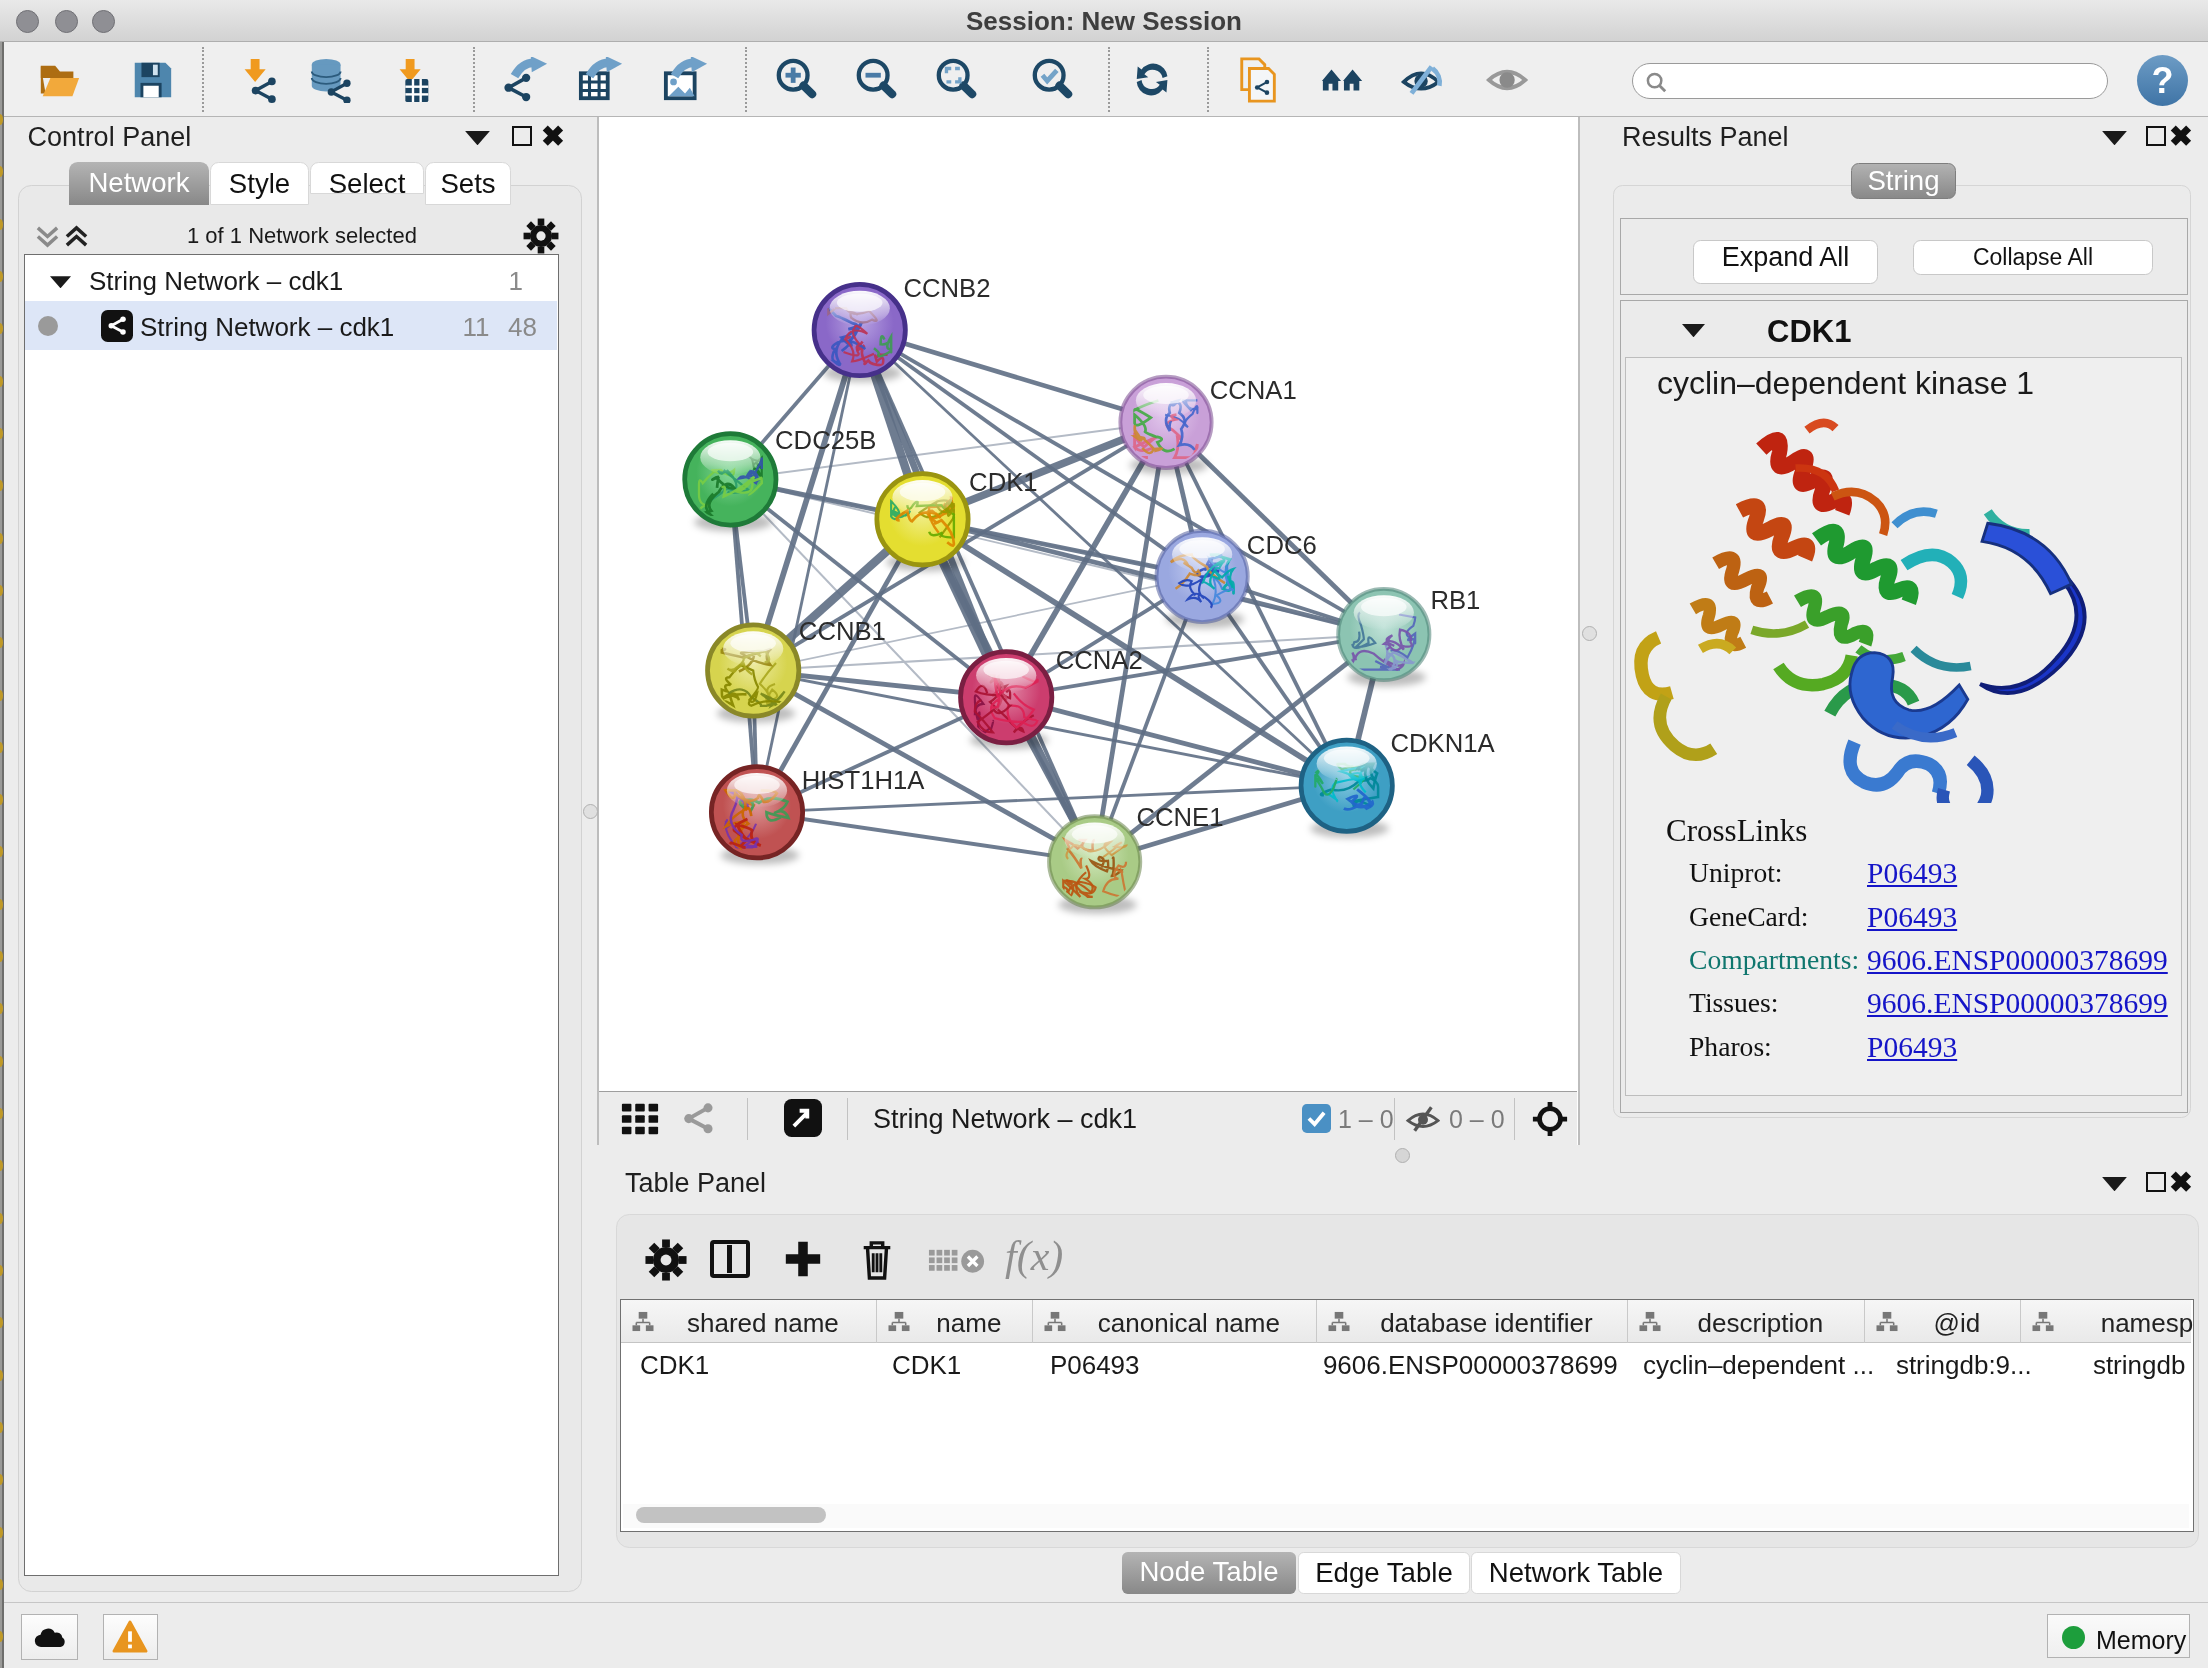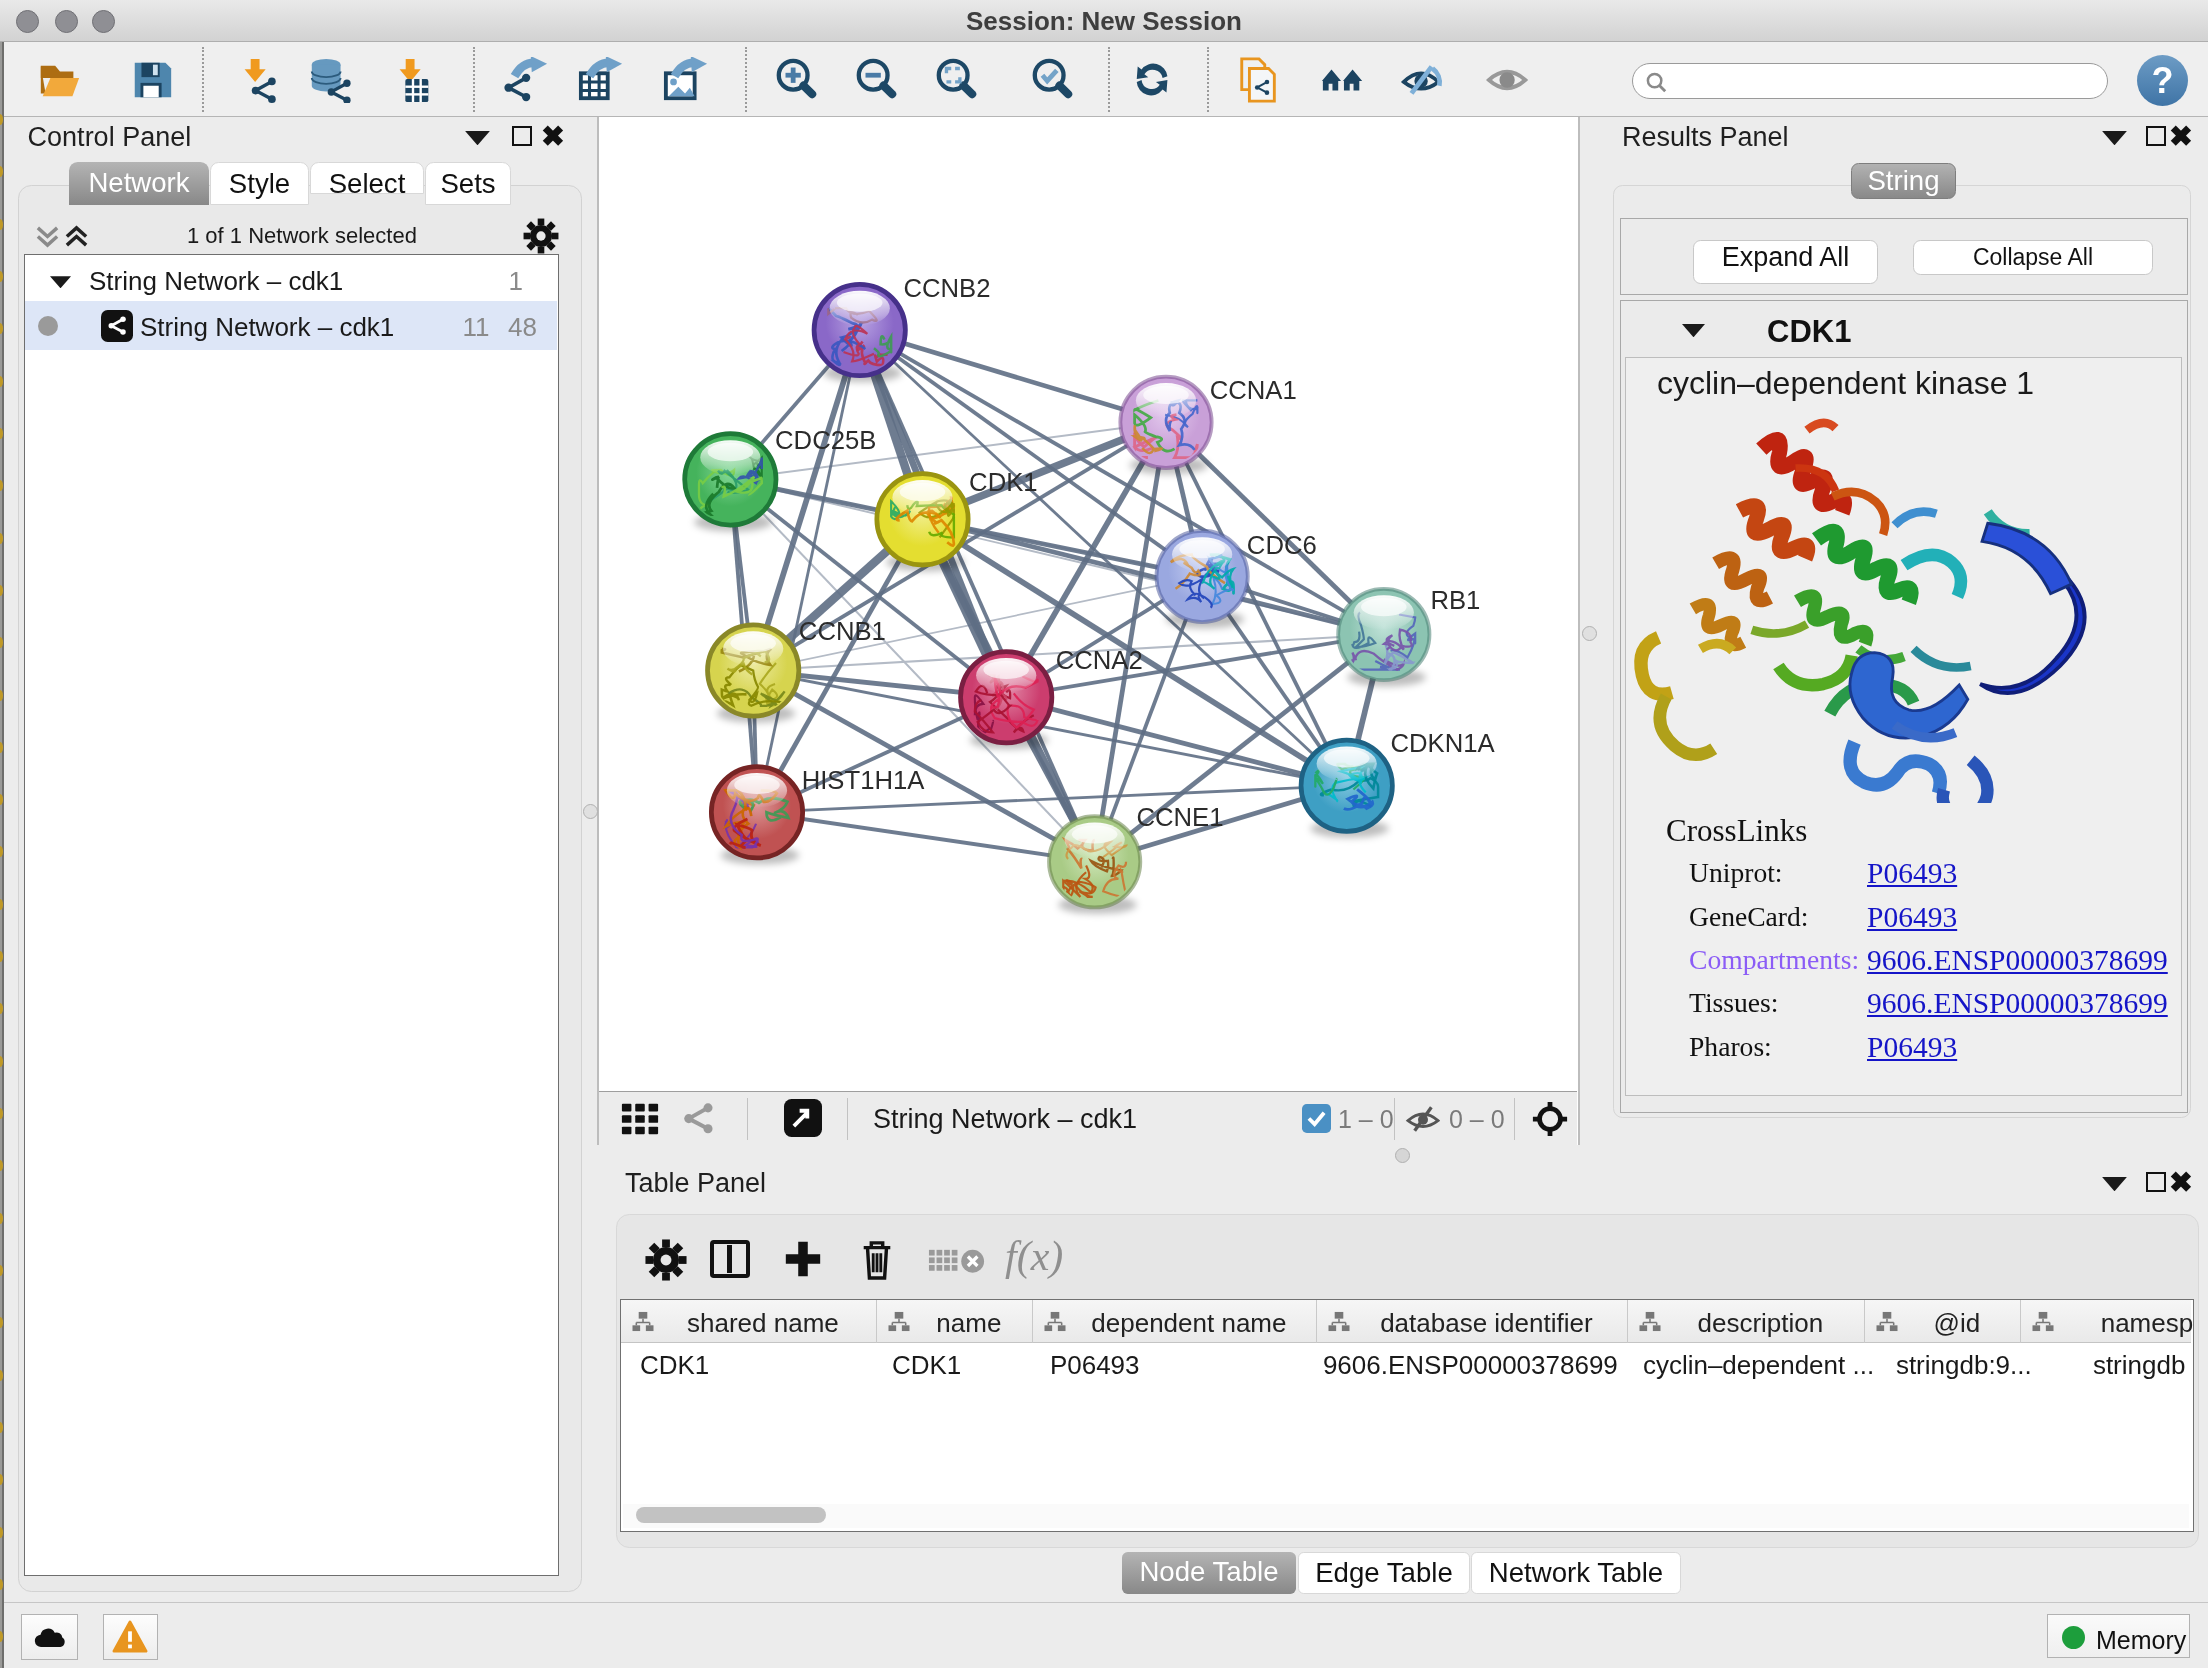--- a/index.html
+++ b/index.html
@@ -586,21 +586,21 @@
     <path d="M150 230 q30 10 58 -6" fill="none" stroke="#7aa82a" stroke-width="9"></path>
     <path d="M235 90 q25 -12 45 5 q15 14 8 35" fill="none" stroke="#cc5512" stroke-width="9"></path>
     <path d="M320 250 q25 25 60 18" fill="none" stroke="#2a8a9a" stroke-width="9"></path>
     <path d="M300 330 q30 22 64 8" fill="none" stroke="#3a6ac8" stroke-width="10"></path>
   </svg>
 <div class="abs" style="left:1666px;top:813px;font-family:'Liberation Serif',serif;font-size:31px;font-weight:normal;color:#111">CrossLinks</div>
 <div class="abs" style="left:1689px;top:857px;font-family:'Liberation Serif',serif;font-size:27.6px;color:#111">Uniprot:</div>
 <div class="abs" style="left:1867px;top:857px;font-family:'Liberation Serif',serif;font-size:29.5px;color:#1515c8;text-decoration:underline">P06493</div>
 <div class="abs" style="left:1689px;top:901px;font-family:'Liberation Serif',serif;font-size:27.6px;color:#111">GeneCard:</div>
 <div class="abs" style="left:1867px;top:901px;font-family:'Liberation Serif',serif;font-size:29.5px;color:#1515c8;text-decoration:underline">P06493</div>
-<div class="abs" style="left:1689px;top:944px;font-family:'Liberation Serif',serif;font-size:27.6px;color:#8b5cf6">Compartments:</div>
+<div class="abs" style="left:1689px;top:944px;font-family:'Liberation Serif',serif;font-size:27.6px;color:#0f766e">Compartments:</div>
 <div class="abs" style="left:1867px;top:944px;font-family:'Liberation Serif',serif;font-size:29.5px;color:#1515c8;text-decoration:underline">9606.ENSP00000378699</div>
 <div class="abs" style="left:1689px;top:987px;font-family:'Liberation Serif',serif;font-size:27.6px;color:#111">Tissues:</div>
 <div class="abs" style="left:1867px;top:987px;font-family:'Liberation Serif',serif;font-size:29.5px;color:#1515c8;text-decoration:underline">9606.ENSP00000378699</div>
 <div class="abs" style="left:1689px;top:1031px;font-family:'Liberation Serif',serif;font-size:27.6px;color:#111">Pharos:</div>
 <div class="abs" style="left:1867px;top:1031px;font-family:'Liberation Serif',serif;font-size:29.5px;color:#1515c8;text-decoration:underline">P06493</div>
 <div class="abs" style="left:1395px;top:1148px;width:15px;height:15px;border-radius:50%;background:#d6d6d6;border:1px solid #b0b0b0"></div>
 <div class="abs pt" style="left:625px;top:1168px">Table Panel</div>
 <svg class="abs" style="left:2102px;top:1177px" width="25" height="14.3" viewBox="0 0 26 15">
     <path d="M0 0 h26 l-13 15 z" fill="#1a1a1a"></path>
   </svg>
@@ -665,21 +665,21 @@
         </svg>
         <div class="abs" style="left:33px;top:7.6px;width:118px;text-align:center;font-size:26px;color:#222;white-space:nowrap;overflow:hidden">name</div>
       </div>
 <div class="abs" style="left:412px;top:0;width:284px;height:43px;border-right:1px solid #c9c9c9">
         <svg class="abs" style="left:11.4px;top:10.5px" width="22" height="21" viewBox="0 0 23 22">
           <rect x="7" y="1" width="9" height="7" fill="#777"></rect>
           <path d="M11.5 8 v4 M4.5 12 h14 M4.5 12 v3 M18.5 12 v3" stroke="#777" stroke-width="1.6" fill="none"></path>
           <rect x="0.5" y="15" width="8" height="6" fill="#777"></rect>
           <rect x="14.5" y="15" width="8" height="6" fill="#777"></rect>
         </svg>
-        <div class="abs" style="left:33px;top:7.6px;width:246px;text-align:center;font-size:26px;color:#222;white-space:nowrap;overflow:hidden">dependent name</div>
+        <div class="abs" style="left:33px;top:7.6px;width:246px;text-align:center;font-size:26px;color:#222;white-space:nowrap;overflow:hidden">canonical name</div>
       </div>
 <div class="abs" style="left:696px;top:0;width:311px;height:43px;border-right:1px solid #c9c9c9">
         <svg class="abs" style="left:11.4px;top:10.5px" width="22" height="21" viewBox="0 0 23 22">
           <rect x="7" y="1" width="9" height="7" fill="#777"></rect>
           <path d="M11.5 8 v4 M4.5 12 h14 M4.5 12 v3 M18.5 12 v3" stroke="#777" stroke-width="1.6" fill="none"></path>
           <rect x="0.5" y="15" width="8" height="6" fill="#777"></rect>
           <rect x="14.5" y="15" width="8" height="6" fill="#777"></rect>
         </svg>
         <div class="abs" style="left:33px;top:7.6px;width:273px;text-align:center;font-size:26px;color:#222;white-space:nowrap;overflow:hidden">database identifier</div>
       </div>

